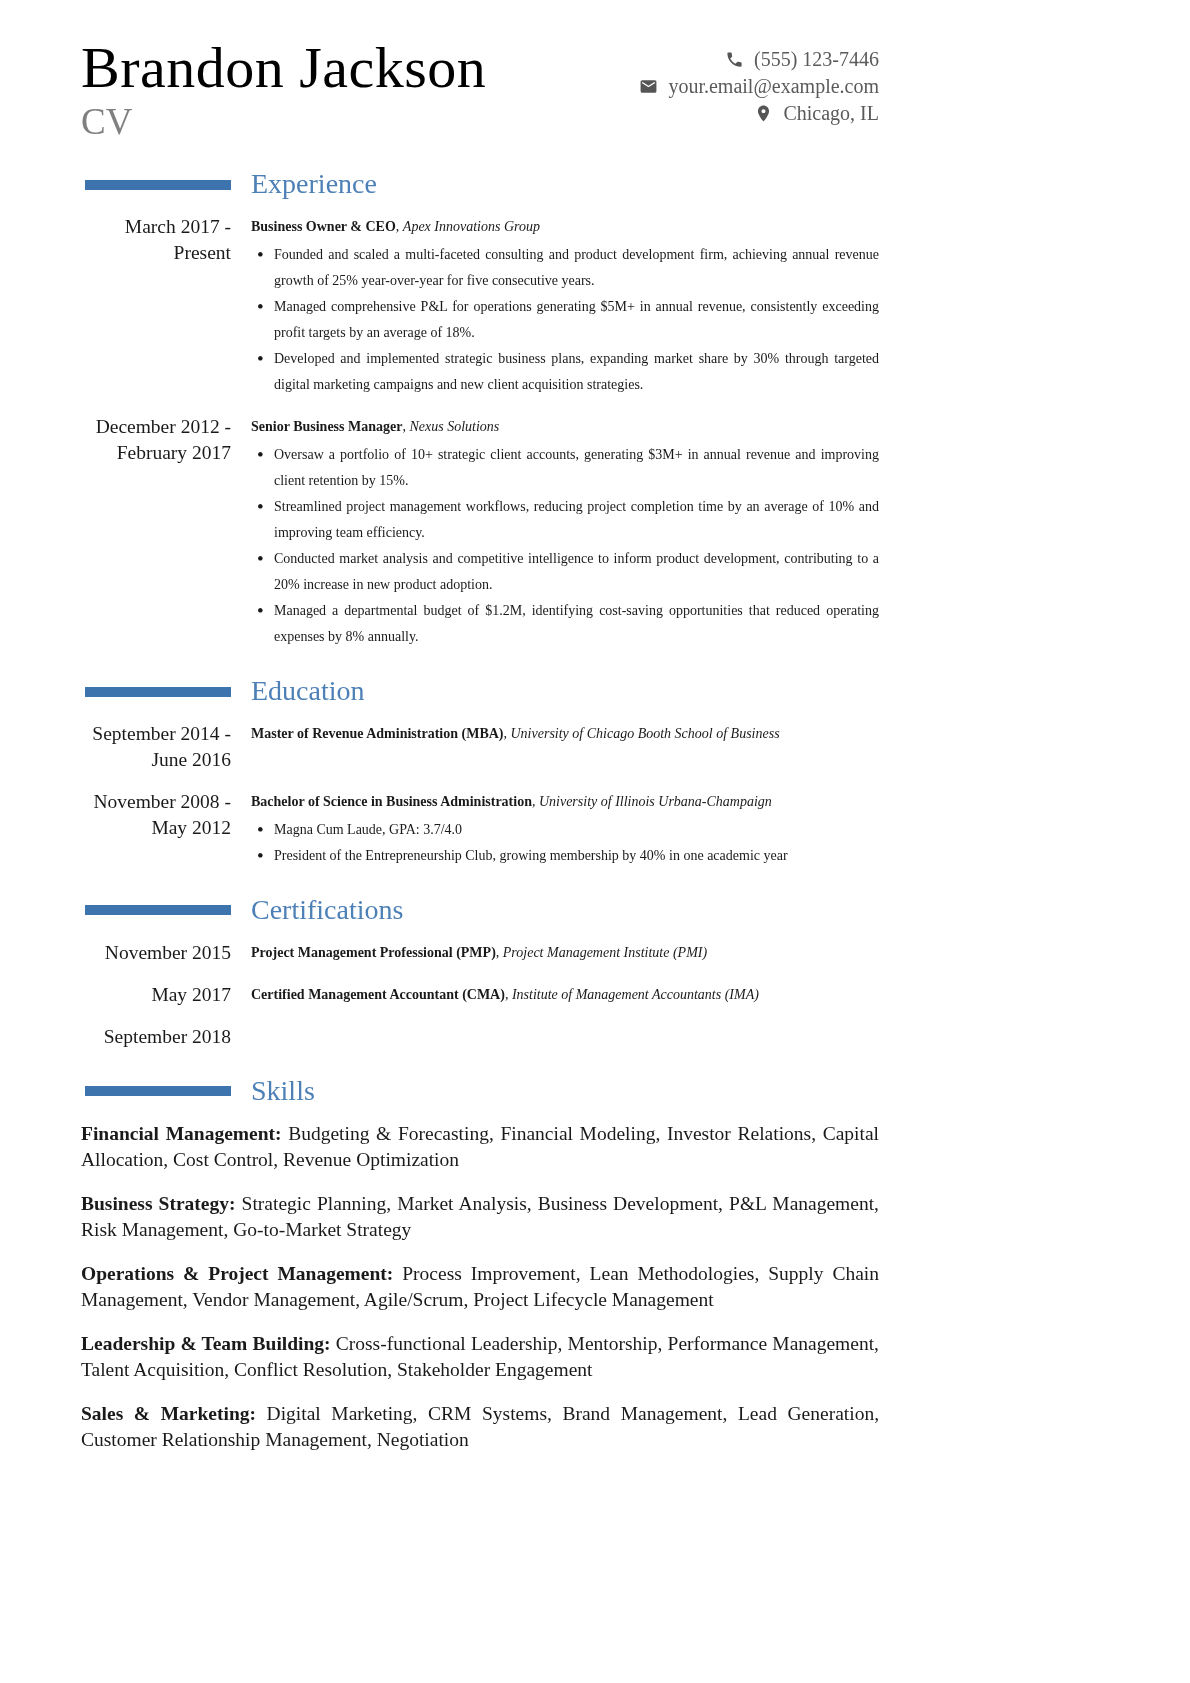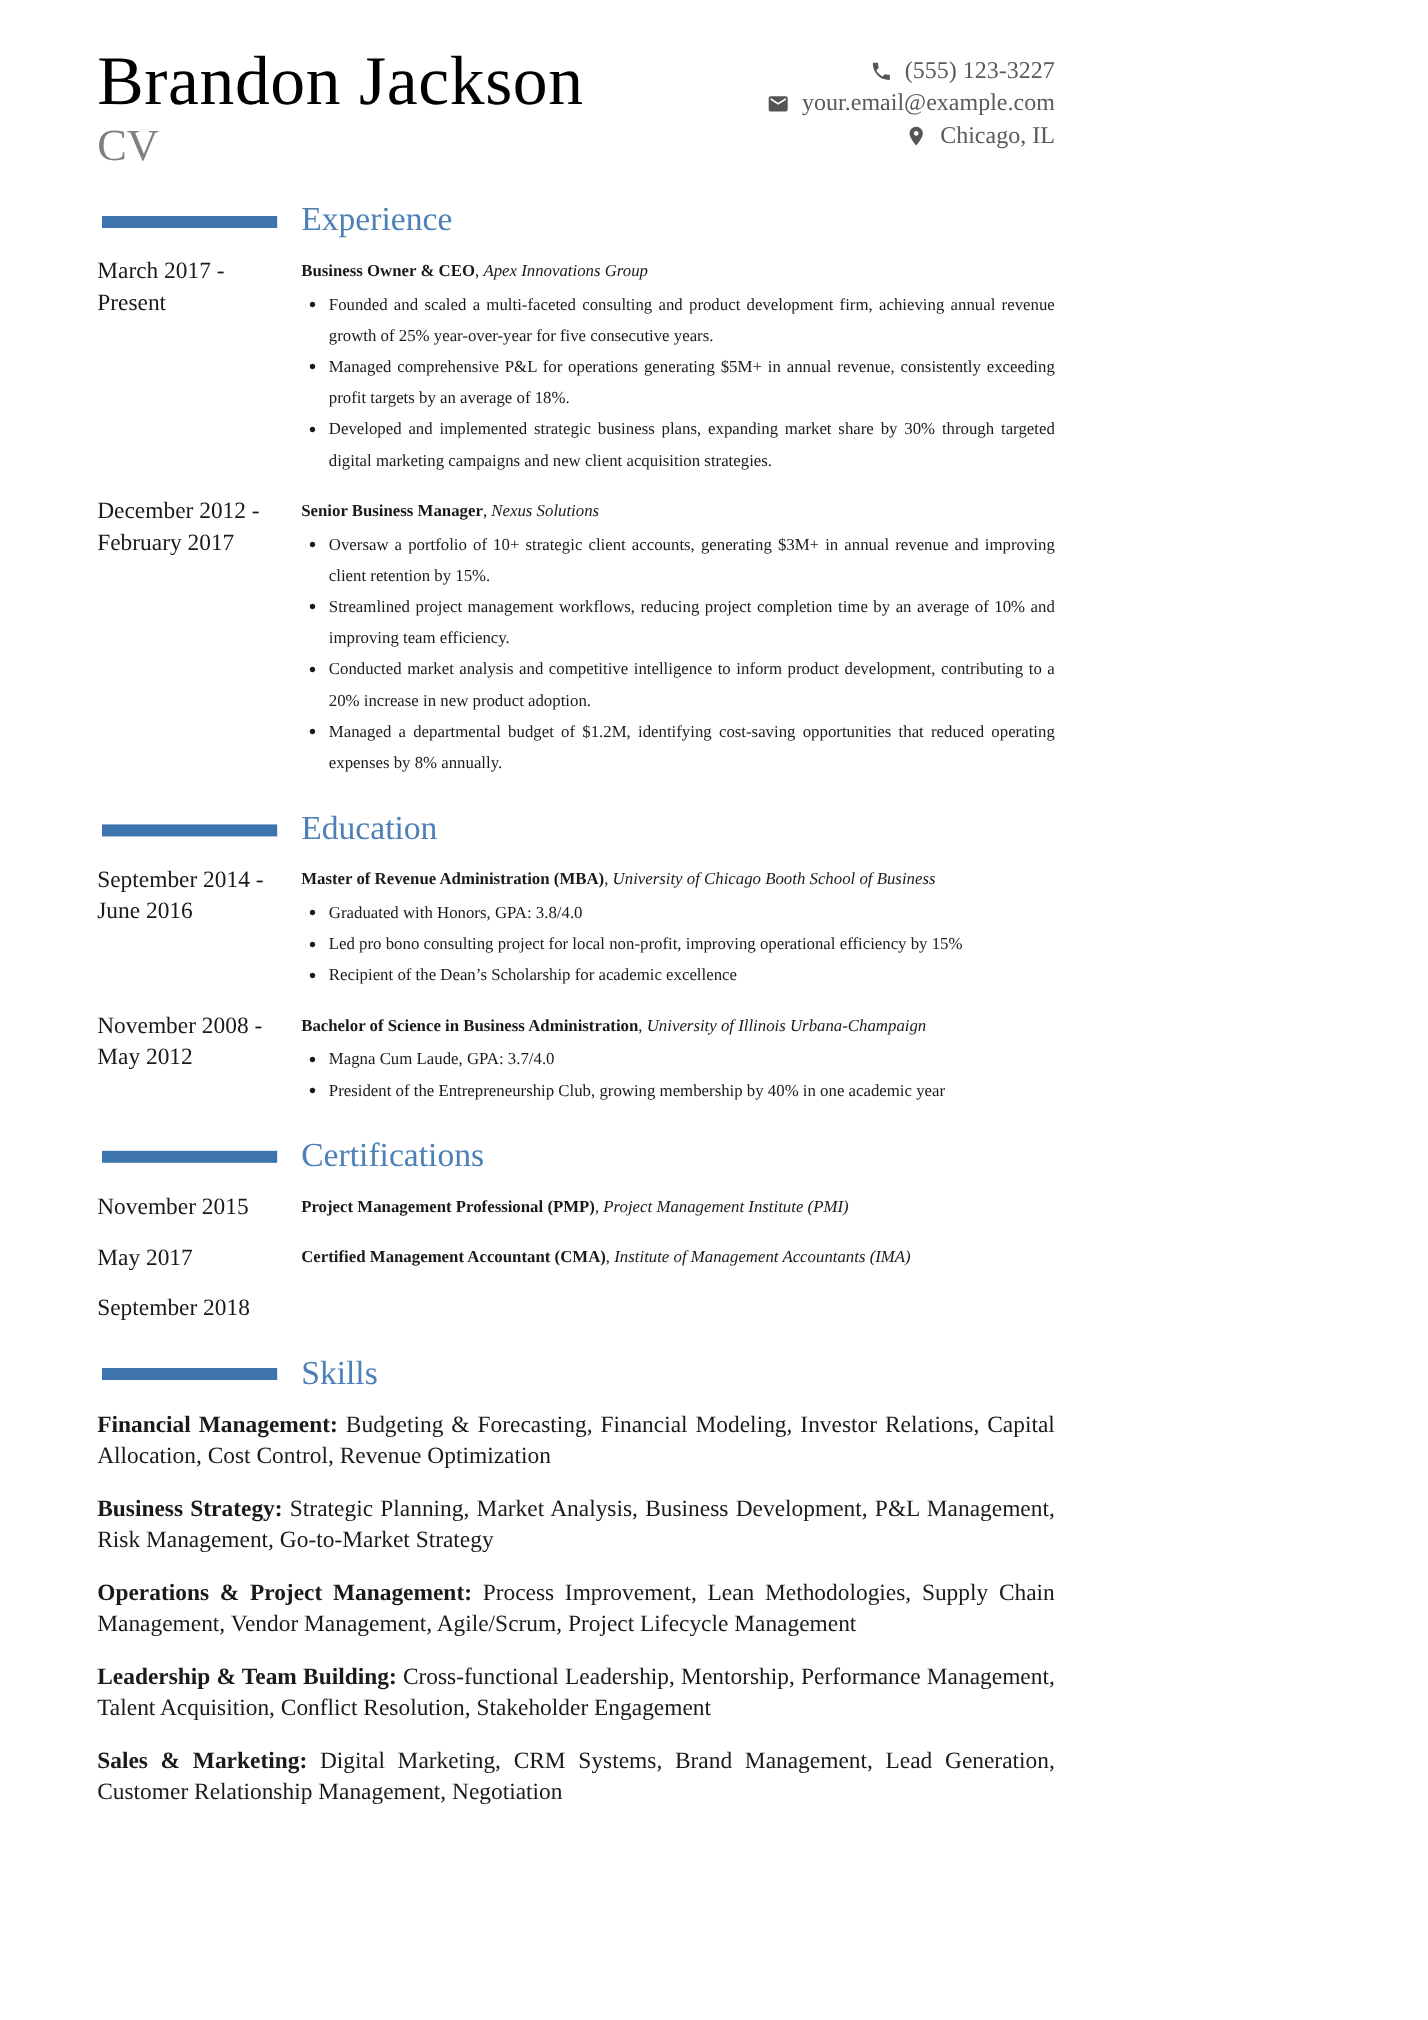--- a/index.html
+++ b/index.html
@@ -30,21 +30,21 @@
   .contact-row { display: flex; align-items: center; gap: 10px; white-space: nowrap; }
   .contact-row svg { width: 19px; height: 19px; fill: #555; flex: none; }
 
   
   .section-header { display: flex; align-items: center; margin-top: 26px; margin-bottom: 14px; }
   .section-bar { width: 146px; height: 10px; background: #3E74AD; margin-left: 4px; margin-right: 20px; flex: none; }
   .section-title { font-size: 28px; color: #4D80B6; line-height: 1.1; }
 
   
   .entry { display: grid; grid-template-columns: 150px 1fr; column-gap: 20px; margin-bottom: 16px; }
-  .entry-date { font-size: 19.5px; line-height: 26px; color: #1a1a1a; }
+  .entry-date { text-align: right; font-size: 19.5px; line-height: 26px; color: #1a1a1a; }
   .entry-body { font-size: 14px; line-height: 26px; }
   .entry-headline { text-align: justify; }
   .entry-title { font-weight: 700; }
   .entry-title::after { content: ", "; font-weight: 400; font-style: normal; }
   .entry-org { font-style: italic; }
   ul.bullets { list-style: none; margin-top: 2px; }
   ul.bullets li {
     position: relative; padding-left: 23px; text-align: justify;
   }
   ul.bullets li::before {
@@ -63,21 +63,21 @@
 
   <div class="header">
     <div class="name">Brandon Jackson</div>
     <div class="subtitle">CV</div>
 
     <div class="contact">
       <div class="contact-row">
         <svg viewBox="0 0 24 24">
             <path d="M6.62 10.79c1.44 2.83 3.76 5.14 6.59 6.59l2.2-2.21c.27-.27.67-.36 1.02-.24 1.12.37 2.33.57 3.57.57.55 0 1 .45 1 1V20c0 .55-.45 1-1 1-9.39 0-17-7.61-17-17 0-.55.45-1 1-1h3.5c.55 0 1 .45 1 1 0 1.25.2 2.45.57 3.57.11.35.03.74-.25 1.02l-2.2 2.2z"></path>
           </svg>
-        <span>(555) 123-3227</span>
+        <span>(555) 123-7446</span>
       </div>
       <div class="contact-row">
         <svg viewBox="0 0 24 24">
             <path d="M20 4H4c-1.1 0-1.99.9-1.99 2L2 18c0 1.1.9 2 2 2h16c1.1 0 2-.9 2-2V6c0-1.1-.9-2-2-2zm0 4l-8 5-8-5V6l8 5 8-5v2z"></path>
           </svg>
         <span>your.email@example.com</span>
       </div>
       <div class="contact-row">
         <svg viewBox="0 0 24 24">
             <path d="M12 2C8.13 2 5 5.13 5 9c0 5.25 7 13 7 13s7-7.75 7-13c0-3.87-3.13-7-7-7zm0 9.5c-1.38 0-2.5-1.12-2.5-2.5S10.62 6.5 12 6.5s2.5 1.12 2.5 2.5-1.12 2.5-2.5 2.5z"></path>
@@ -122,25 +122,20 @@
   <div>
     <div class="section-header">
       <div class="section-bar"></div>
       <div class="section-title">Education</div>
     </div>
 
     <div class="entry">
       <div class="entry-date">September 2014 - June 2016</div>
       <div class="entry-body">
         <div class="entry-headline"><span class="entry-title">Master of Revenue Administration (MBA)</span><span class="entry-org">University of Chicago Booth School of Business</span></div>
-        <ul class="bullets">
-          <li>Graduated with Honors, GPA: 3.8/4.0</li>
-          <li>Led pro bono consulting project for local non-profit, improving operational efficiency by 15%</li>
-          <li>Recipient of the Dean’s Scholarship for academic excellence</li>
-        </ul>
       </div>
     </div>
 
     <div class="entry">
       <div class="entry-date">November 2008 - May 2012</div>
       <div class="entry-body">
         <div class="entry-headline"><span class="entry-title">Bachelor of Science in Business Administration</span><span class="entry-org">University of Illinois Urbana-Champaign</span></div>
         <ul class="bullets">
           <li>Magna Cum Laude, GPA: 3.7/4.0</li>
           <li>President of the Entrepreneurship Club, growing membership by 40% in one academic year</li>

